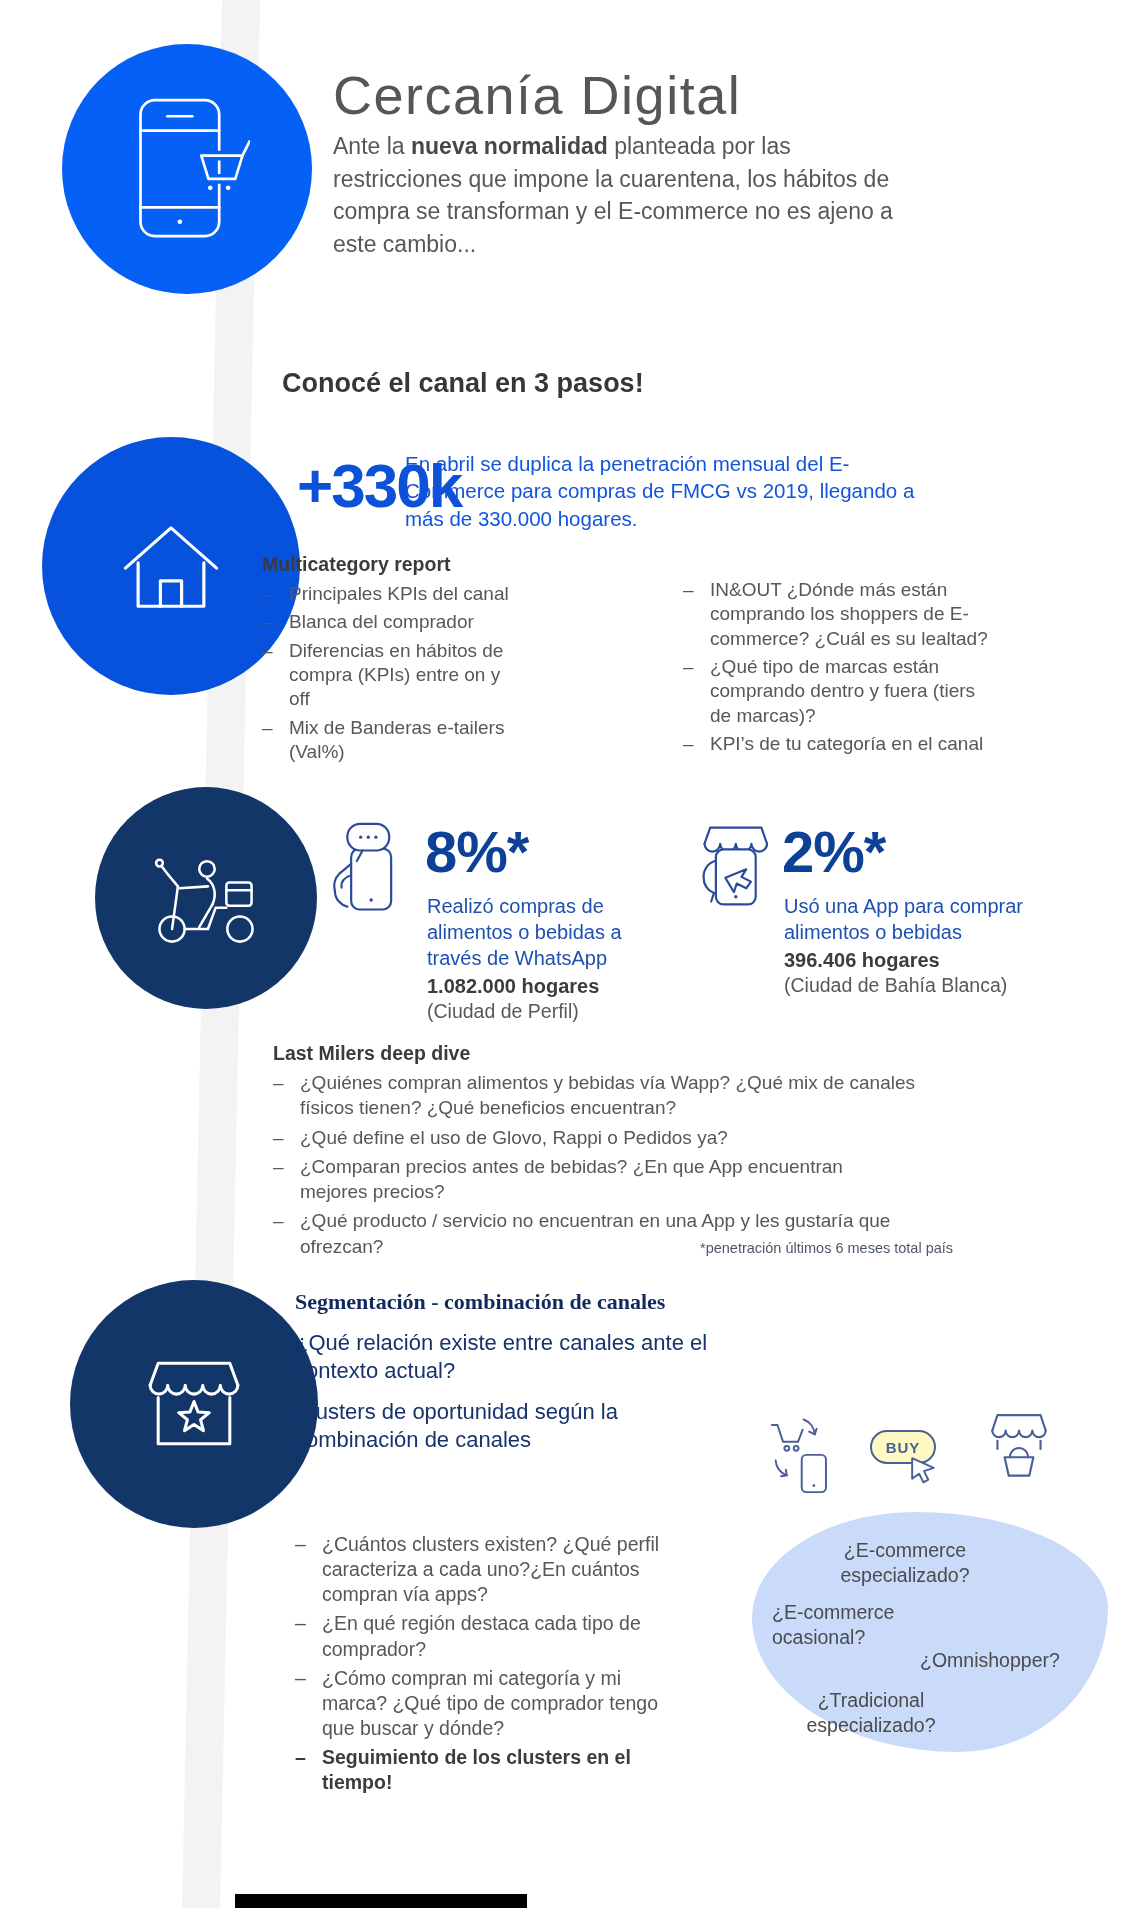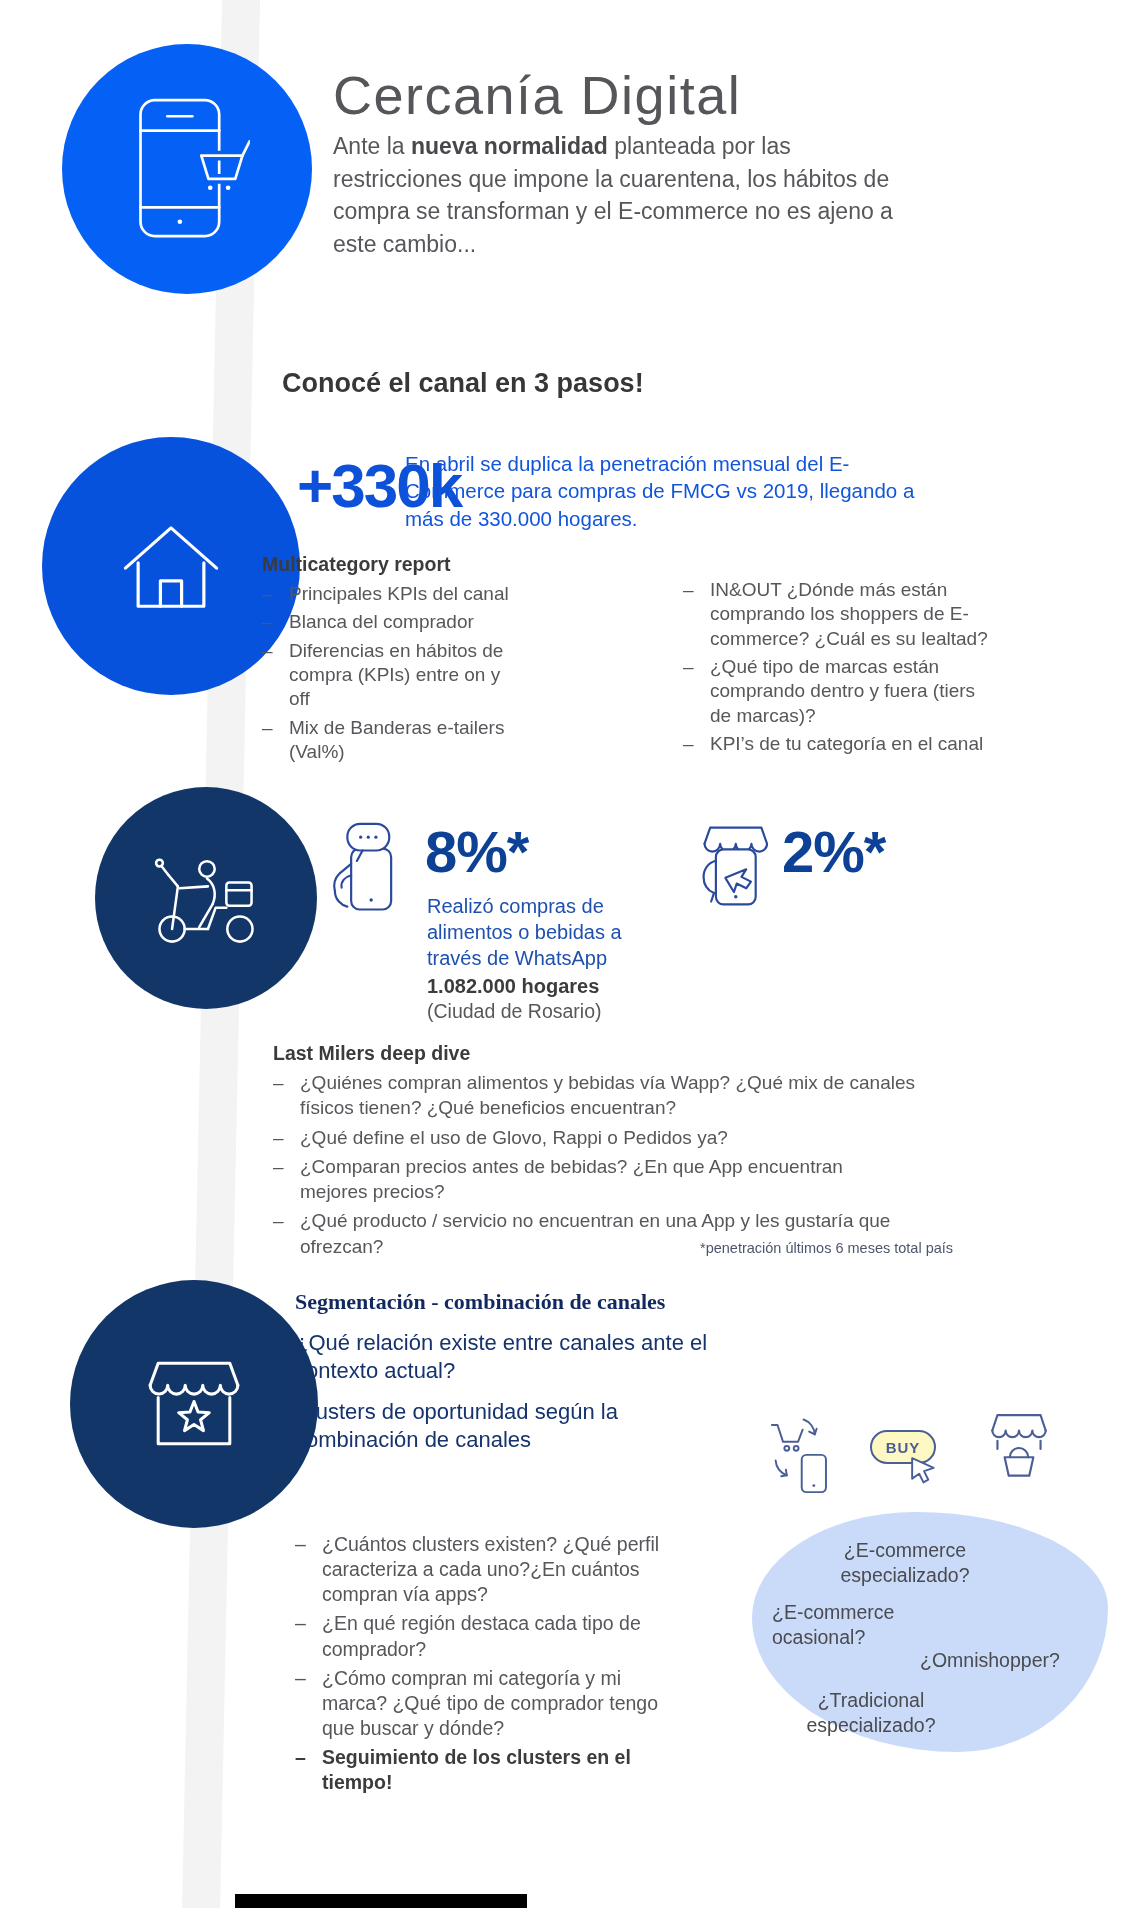--- a/index.html
+++ b/index.html
@@ -172,35 +172,40 @@
       <path d="M46 32 l-6 11"></path>
       <circle cx="44" cy="18" r="1.7" fill="#2a4a9c" stroke="none"></circle>
       <circle cx="52" cy="18" r="1.7" fill="#2a4a9c" stroke="none"></circle>
       <circle cx="60" cy="18" r="1.7" fill="#2a4a9c" stroke="none"></circle>
     </svg>
   </span>
   <div class="abs stat-num s2-num1">8%*</div>
   <div class="abs stat-block s2-block1">
     <p class="stat-desc">Realizó compras de alimentos o bebidas a través de WhatsApp</p>
     <p class="stat-households">1.082.000 hogares</p>
-    <p class="stat-city">(Ciudad de Rosario)</p>
+    <p class="stat-city">(Ciudad de Perfil)</p>
   </div>
 
   <span class="abs s2-icon2">
     <svg width="90" height="92" viewBox="0 0 95 95" fill="none" stroke="#2a4a9c" stroke-width="2.3" stroke-linecap="round" stroke-linejoin="round">
       <path d="M40 42 c-8 2 -13 9 -13 17 0 8 4 14 11 17"></path>
       <path d="M38 76 l-3 9"></path>
       <path d="M28 24 L34 7 H88 L94 24"></path>
       <path d="M28 24 a8.25 8.25 0 0 0 16.5 0 a8.25 8.25 0 0 0 16.5 0 a8.25 8.25 0 0 0 16.5 0 a8.25 8.25 0 0 0 16.5 0"></path>
       <rect x="40" y="30" width="42" height="58" rx="8" fill="#ffffff"></rect>
       <circle cx="61" cy="80" r="1.8" fill="#2a4a9c" stroke="none"></circle>
       <path d="M50 60 l22 -9 -5 8 10 5 -5 7 -10 -5 -3 9 z" fill="#ffffff"></path>
     </svg>
   </span>
   <div class="abs stat-num s2-num2">2%*</div>
+  <div class="abs stat-block s2-block2">
+    <p class="stat-desc">Usó una App para comprar alimentos o bebidas</p>
+    <p class="stat-households">396.406 hogares</p>
+    <p class="stat-city">(Ciudad de Bahía Blanca)</p>
+  </div>
 
   <div class="abs sec-title s2-deep-title">Last Milers deep dive</div>
   <ul class="abs blist s2-bullets">
     <li>¿Quiénes compran alimentos y bebidas vía Wapp? ¿Qué mix de canales físicos tienen? ¿Qué beneficios encuentran?</li>
     <li>¿Qué define el uso de Glovo, Rappi o Pedidos ya?</li>
     <li>¿Comparan precios antes de bebidas? ¿En que App encuentran mejores precios?</li>
     <li>¿Qué producto / servicio no encuentran en una App y les gustaría que ofrezcan?</li>
   </ul>
   <div class="abs footnote">*penetración últimos 6 meses total país</div>
 

